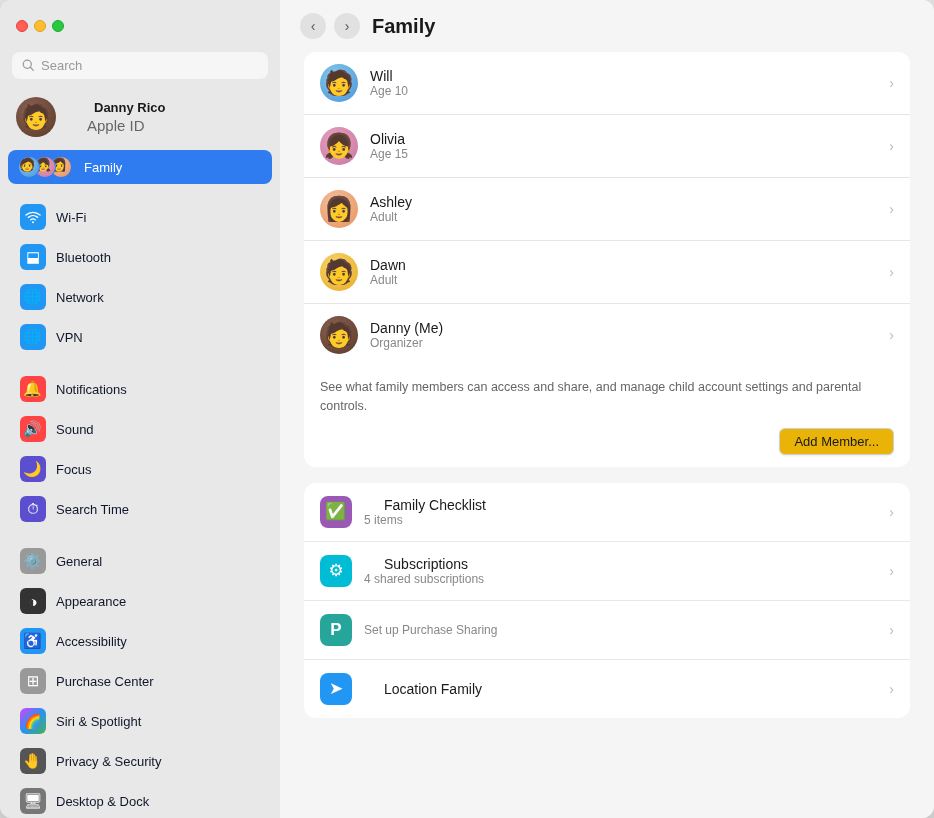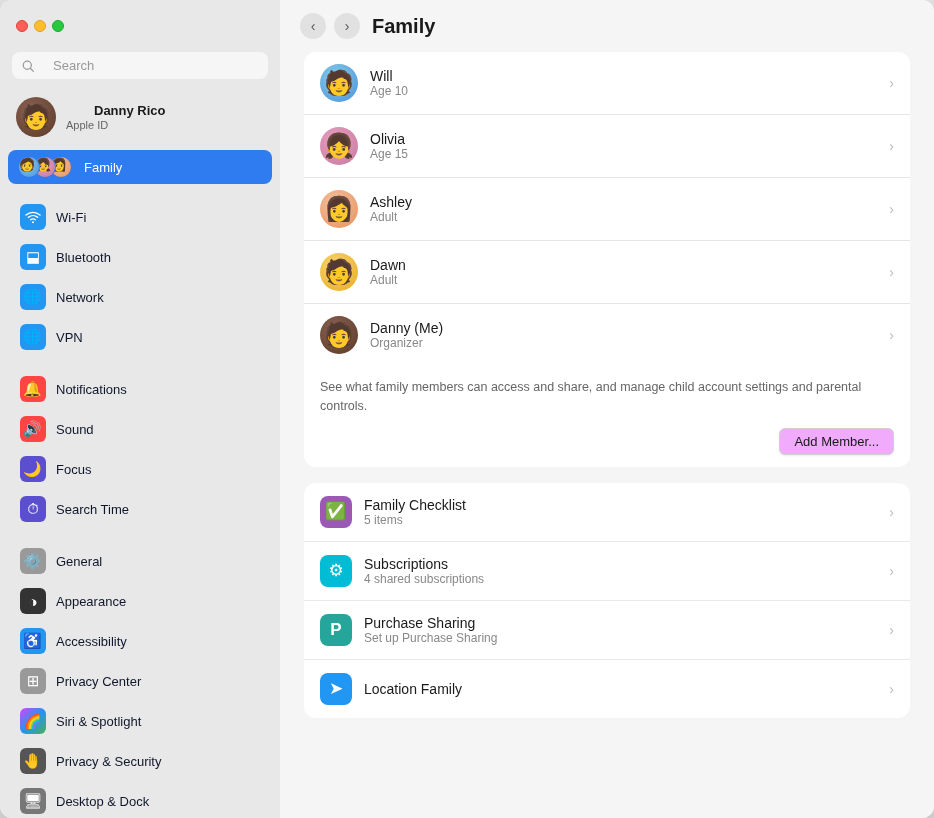--- a/index.html
+++ b/index.html
@@ -54,22 +54,22 @@
     .tl-red { background: #ff5f57; border: 0.5px solid #e0443e; }
     .tl-yellow { background: #ffbd2e; border: 0.5px solid #dfa123; }
     .tl-green { background: #28c940; border: 0.5px solid #1aab29; }
 
     .search-bar {
       margin: 0 12px 8px 12px;
       background: rgba(255,255,255,0.6);
       border-radius: 8px;
       padding: 6px 10px;
       display: flex;
-      align-items: flex-end;
-      gap: 18px;
+      align-items: center;
+      gap: 6px;
       flex-shrink: 0;
     }
     .search-icon-svg {
       color: #888;
       flex-shrink: 0;
     }
     .search-text {
       font-size: 13px;
       color: #999;
     }
@@ -93,22 +93,23 @@
       justify-content: center;
     }
     .user-name {
       font-size: 13px;
       font-weight: 600;
       color: #1a1a1a;
       line-height: 1.3;
       padding-left: 28px;
     }
     .user-subtitle {
-      font-size: 11px;
+      font-size: 15px;
       color: #666;
+      text-align: center;
     }
     .sidebar-item {
       display: flex;
       align-items: center;
       gap: 10px;
       padding: 6px 12px;
       border-radius: 8px;
       margin: 1px 8px;
       cursor: pointer;
       font-size: 13px;
@@ -249,21 +250,21 @@
       color: #666;
       line-height: 1.5;
       padding: 12px 16px 0 16px;
     }
     .add-member-row {
       display: flex;
       justify-content: flex-end;
       padding: 12px 16px;
     }
     .add-member-btn {
-      background: #f0abfc;
+      background: #eab308;
       border: 0.5px solid #d0d0d0;
       border-radius: 6px;
       padding: 5px 14px;
       font-size: 13px;
       color: #1a1a1a;
       cursor: pointer;
       box-shadow: 0 1px 2px rgba(0,0,0,0.08);
     }
 
     
@@ -290,20 +291,21 @@
       align-items: center;
       justify-content: center;
       flex-shrink: 0;
       font-size: 17px;
     }
     .feature-info { flex: 1; }
     .feature-name {
       font-size: 14px;
       font-weight: 500;
       color: #1a1a1a;
+      margin-left: 20px;
     }
     .feature-sub {
       font-size: 12px;
       color: #888;
     }
 
     
     .av-will { background: radial-gradient(circle at 40% 35%, #87ceeb, #4a90d9); }
     .av-olivia { background: radial-gradient(circle at 40% 35%, #e8a0bf, #c678a0); }
     .av-ashley { background: radial-gradient(circle at 40% 35%, #f4c2a1, #e8905a); }
@@ -455,21 +457,21 @@
       <div class="item-icon icon-accessibility">
         <span class="icon-white">♿</span>
       </div>
       <span class="item-label">Accessibility</span>
     </div>
 
     <div class="sidebar-item">
       <div class="item-icon icon-controlcenter">
         <span class="icon-white">⊞</span>
       </div>
-      <span class="item-label">Privacy Center</span>
+      <span class="item-label">Purchase Center</span>
     </div>
 
     <div class="sidebar-item">
       <div class="item-icon icon-siri">
         <span style="font-size:14px;">🌈</span>
       </div>
       <span class="item-label">Siri &amp; Spotlight</span>
     </div>
 
     <div class="sidebar-item">
@@ -581,21 +583,20 @@
             <div class="feature-sub">4 shared subscriptions</div>
           </div>
           <span class="chevron">›</span>
         </div>
 
         <div class="feature-row">
           <div class="feature-icon" style="background:#26a69a;">
             <span style="color:white; font-size:17px; font-weight:bold;">P</span>
           </div>
           <div class="feature-info">
-            <div class="feature-name">Purchase Sharing</div>
             <div class="feature-sub">Set up Purchase Sharing</div>
           </div>
           <span class="chevron">›</span>
         </div>
 
         <div class="feature-row" style="border-bottom:none;">
           <div class="feature-icon" style="background:#2196f3;">
             <span style="color:white; font-size:17px;">➤</span>
           </div>
           <div class="feature-info">

